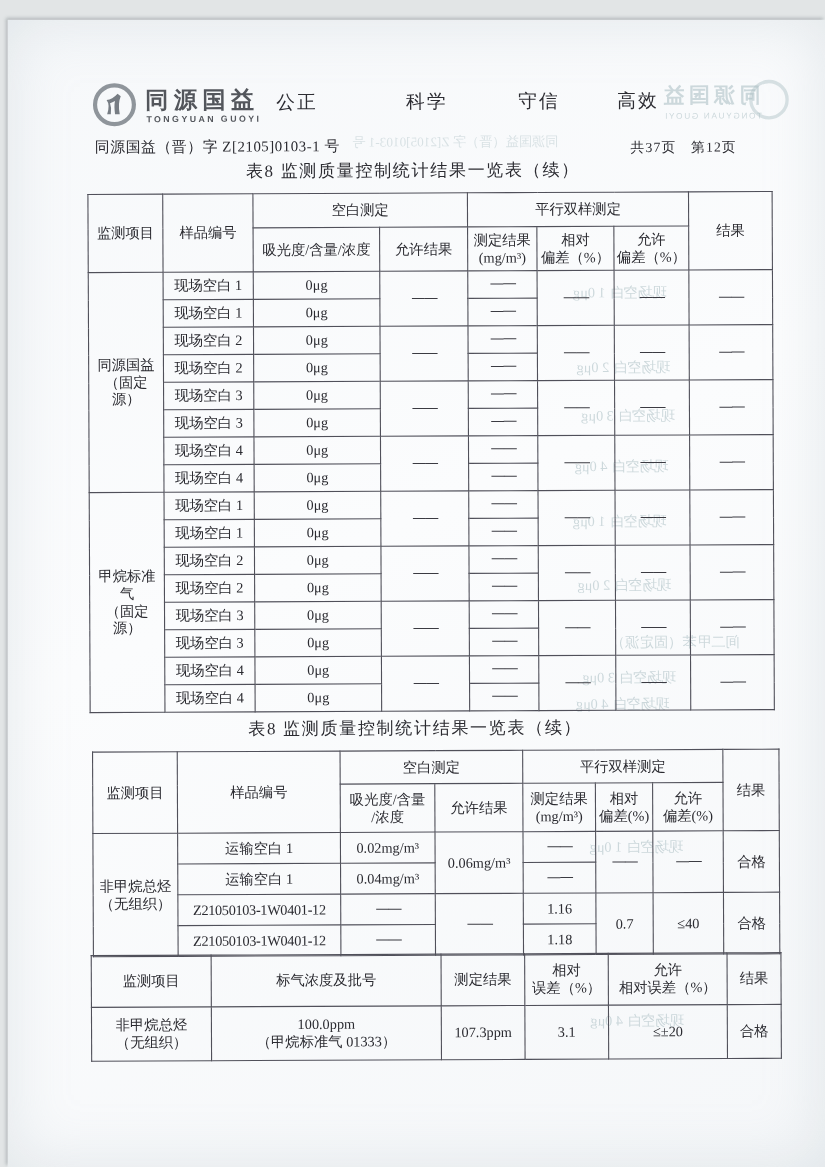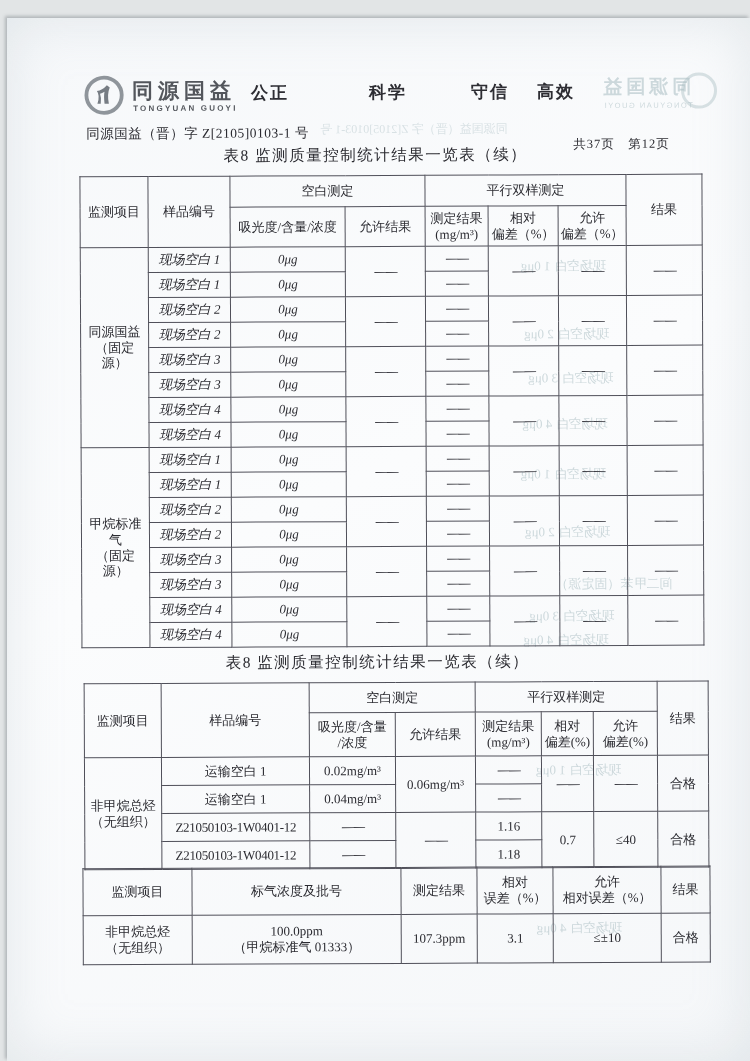--- a/index.html
+++ b/index.html
@@ -7,38 +7,38 @@
   .sheet{position:relative;width:750px;height:1061px;overflow:hidden;background:#e2e5e6;}
   .page{position:absolute;left:7px;top:18px;width:743px;height:1043px;
         background:linear-gradient(155deg,#f6f8fa 0%,#fbfcfd 45%,#f5f7f9 100%);
         box-shadow:inset 0 0 55px rgba(170,182,192,.28), -2px -2px 3px rgba(90,98,104,.35);}
   .content{position:absolute;left:0;top:0;width:743px;height:1043px;transform:rotate(-0.25deg);color:#2b2b31;}
 
   
   .logo{position:absolute;left:78px;top:55px;width:42px;height:42px;}
   .brand-cn{position:absolute;left:127px;top:58px;font-size:21px;font-weight:bold;letter-spacing:5px;color:#53565c;}
   .brand-en{position:absolute;left:128px;top:85px;font-size:8px;font-weight:bold;letter-spacing:2.2px;color:#55585e;font-family:"Liberation Sans",sans-serif;}
-  .slogan{position:absolute;top:63px;font-size:17px;font-weight:bold;color:#2d2d33;letter-spacing:2px;}
-  .sl0{left:246px}.sl1{left:364px}.sl2{left:466px}.sl3{left:532px}
+  .slogan{position:absolute;top:63px;font-size:17px;font-weight:normal;color:#2d2d33;letter-spacing:2px;}
+  .sl0{left:246px}.sl1{left:364px}.sl2{left:466px}.sl3{left:556px}
   .docline{position:absolute;left:81px;top:106px;font-size:13.5px;letter-spacing:.5px;}
-  .pageinfo{position:absolute;left:568px;top:119px;font-size:12.5px;letter-spacing:1px;}
+  .pageinfo{position:absolute;left:568px;top:109px;font-size:12.5px;letter-spacing:1px;}
   .tbl-title{position:absolute;left:40px;width:660px;text-align:center;font-size:15.5px;letter-spacing:1.5px;}
   .tt1{top:127px}.tt2{top:634px}
 
   
   table.t{position:absolute;border-collapse:collapse;table-layout:fixed;border:1.5px solid #3e3e46;}
   table.t td{border:1px solid #50505a;text-align:center;vertical-align:middle;font-size:13px;
              line-height:1.22;white-space:pre-line;padding:0 2px;overflow:hidden;}
   .t1{left:74px;top:157px;width:622px;}
   .t1 tr.hr1{height:31px}.t1 tr.hr2{height:40px}.t1 tr.dr{height:25px}
   .t2{left:76px;top:664px;width:624px;}
   .t2 tr.hr1{height:30px}.t2 tr.hr2{height:44px}.t2 tr.dr{height:28px}
   .t3{left:74px;top:849px;width:627px;}
   .t3 tr.hr{height:47px}.t3 tr.dr{height:49px}
-  td.l{text-align:left;padding-left:7px;font-style:italic;}
+  td.l{text-align:left;padding-left:7px;}
   td.code{text-align:left;padding-left:2px;letter-spacing:-.3px;}
   td.dash{letter-spacing:-1.5px;color:#3b3b42;font-family:"DejaVu Sans",sans-serif;font-size:12px;}
   td.num{text-align:left;padding-left:10px;}
 
   
   .bleed{position:absolute;transform:scaleX(-1);color:#a9bdc2;opacity:.55;font-size:13px;white-space:nowrap;pointer-events:none;}
   .bleed-logo{position:absolute;left:676px;top:56px;width:30px;height:30px;border:3px solid #b3c5c9;border-radius:50%;opacity:.5;pointer-events:none;}
   .b-cn{left:594px;top:57px;font-size:19px;font-weight:bold;letter-spacing:4px;}
   .b-en{left:598px;top:84px;font-size:7.5px;font-family:"Liberation Sans",sans-serif;letter-spacing:1.5px;}
   .b-doc{left:315px;top:103px;font-size:12px;opacity:.4;}
@@ -316,21 +316,21 @@
 相对误差（%）</td>
           <td>结果</td>
         </tr>
         <tr class="dr">
           <td>非甲烷总烃
 （无组织）</td>
           <td>100.0ppm
 （甲烷标准气 01333）</td>
           <td>107.3ppm</td>
           <td class="num">3.1</td>
-          <td class="num">≤±10</td>
+          <td class="num">≤±20</td>
           <td>合格</td>
         </tr>
       </tbody>
         </table>
 
     </div>
   </div>
 </div>
 
 </body></html>

